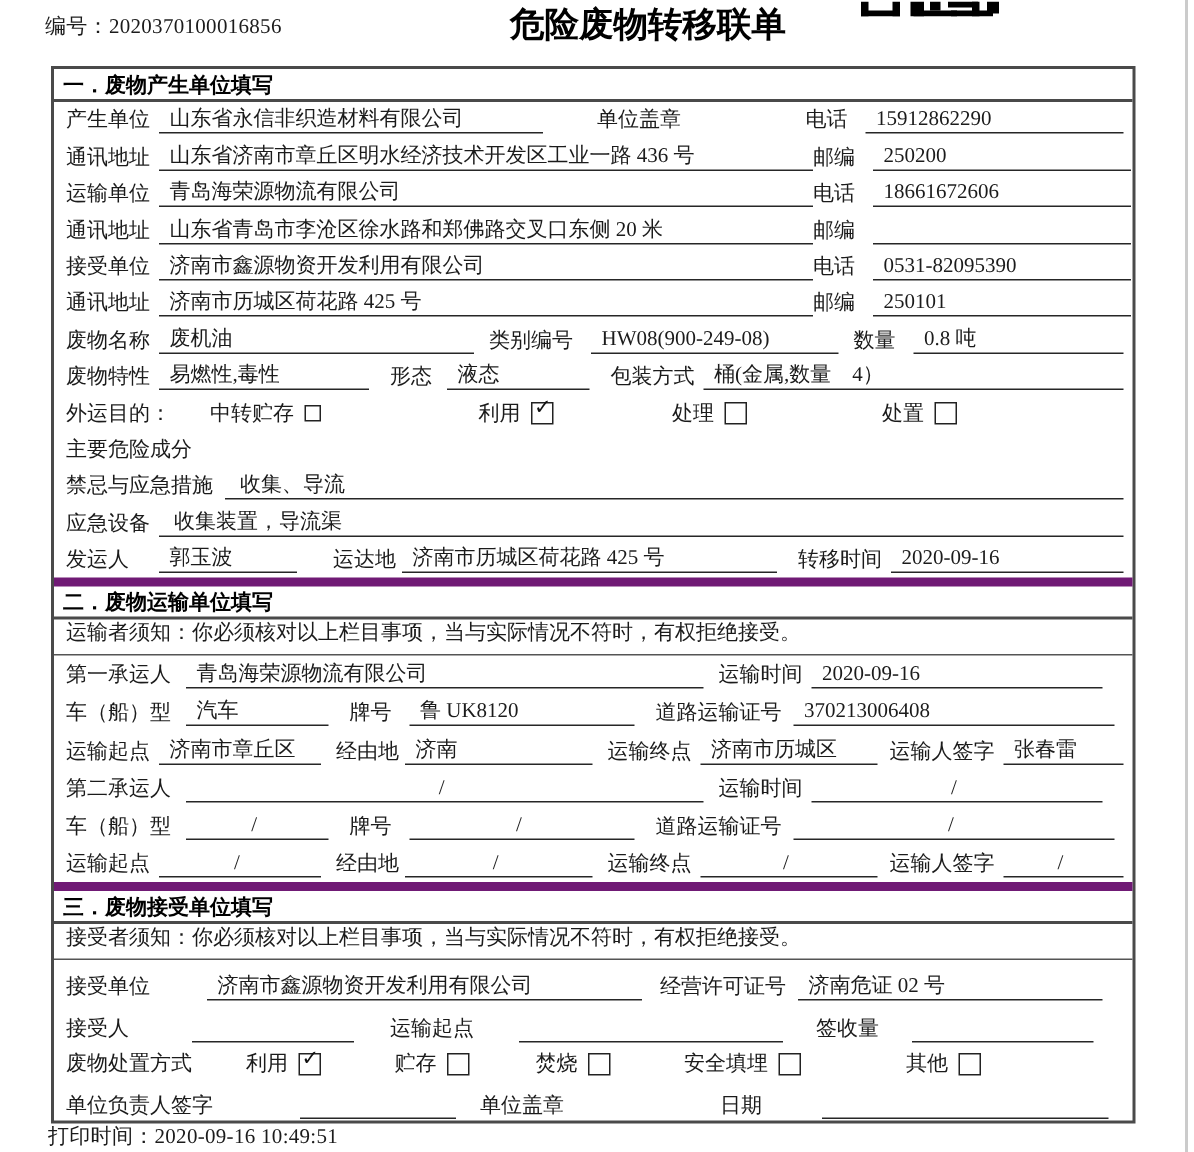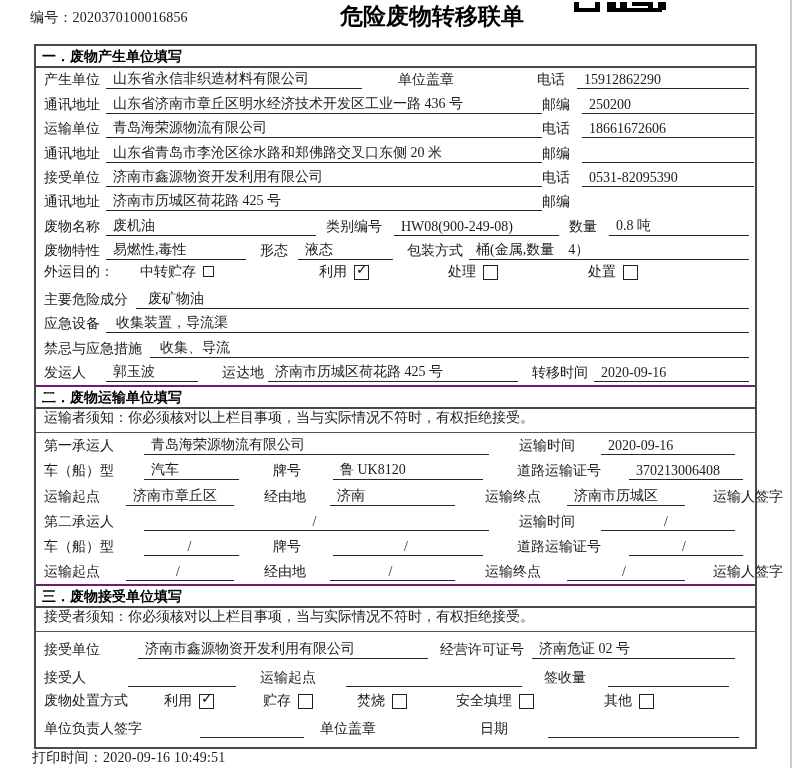--- a/index.html
+++ b/index.html
@@ -11,29 +11,29 @@
   .edge-line{position:absolute;left:790px;top:0;width:2px;height:768px;background:#cbcbcb;}
   .stamp{position:absolute;left:574px;top:0;width:92px;height:10px;}
   .doc-number{position:absolute;left:30px;top:9px;white-space:nowrap;letter-spacing:.2px;}
   .doc-title{position:absolute;left:0;right:0;top:1px;text-align:center;transform:translateX(34px);
     font-family:"Liberation Sans","DejaVu Sans",sans-serif;font-weight:800;font-size:23px;color:#000;}
   .form-table{
     position:absolute;left:34px;top:44px;width:723px;height:705px;box-sizing:border-box;
     border:2px solid #4a4a4a;display:flex;flex-direction:column;background:#fff;
   }
   .section{display:flex;flex-direction:column;}
-  .section.bt{border-top:2px solid #701a75;}
+  .section.bt{border-top:6px solid #701a75;}
   .sec-title{
     height:20px;line-height:20px;padding-left:6px;border-bottom:2px solid #4a4a4a;
     font-family:"Liberation Sans","DejaVu Sans",sans-serif;font-weight:700;font-size:14px;color:#000;
     flex:none;
   }
   .row{display:flex;align-items:flex-end;padding:0 6px 3px 8px;flex:none;box-sizing:border-box;white-space:nowrap;}
   .r-s1{height:24.4px;}
-  .r-s2{height:25.2px;gap:20px;}
+  .r-s2{height:25.2px;}
   .notice{height:24px;align-items:flex-start;border-bottom:1px solid #555;padding-bottom:16px;}
   .lab{flex:none;}
   .v{border-bottom:1px solid #262626;padding:0 4px 0 7px;flex:none;overflow:hidden;min-height:17px;box-sizing:border-box;}
   .v.flex{flex:1 1 auto;}
   .ctr{text-align:center;padding-left:0;}
   .rg{display:flex;margin-left:auto;width:212px;flex:none;align-items:flex-end;}
   .rg .lab{width:40px;}
   .rg .v{flex:1 1 auto;}
   .opt{display:inline-flex;align-items:center;flex:none;}
   .cb{width:13px;height:13px;border:1px solid #222;display:inline-block;margin-left:7px;position:relative;flex:none;background:#fff;}
@@ -120,20 +120,21 @@
         <span class="lab">电话</span>
         <span class="v">0531-82095390</span>
       </span>
     </div>
 
     <div class="row r-s1">
       <span class="lab" style="width:62px">通讯地址</span>
       <span class="v" style="width:436px">济南市历城区荷花路 425 号</span>
       <span class="rg">
         <span class="lab">邮编</span>
+        <span class="v">250101</span>
       </span>
     </div>
 
     <div class="row r-s1">
       <span class="lab" style="width:62px">废物名称</span>
       <span class="v" style="width:210px">废机油</span>
       <span class="lab" style="margin-left:10px;width:62px">类别编号</span>
       <span class="v" style="width:165px;margin-left:6px">HW08(900-249-08)</span>
       <span class="lab" style="margin-left:10px;width:34px">数量</span>
       <span class="v flex" style="margin-left:6px">0.8 吨</span>
@@ -141,21 +142,21 @@
 
     <div class="row r-s1">
       <span class="lab" style="width:62px">废物特性</span>
       <span class="v" style="width:140px">易燃性,毒性</span>
       <span class="lab" style="margin-left:14px;width:34px">形态</span>
       <span class="v" style="width:95px;margin-left:4px">液态</span>
       <span class="lab" style="margin-left:14px;width:62px">包装方式</span>
       <span class="v flex">桶(金属,数量　4）</span>
     </div>
 
-    <div class="row r-s1" style="align-items:flex-start">
+    <div class="row r-s1" style="align-items:flex-end">
       <span class="lab">外运目的：</span>
       <span class="opt" style="margin-left:26px">
         <span>中转贮存</span>
         <span class="cb small" data-checked="false"></span>
       </span>
       <span class="opt" style="margin-left:105px">
         <span>利用</span>
         <span class="cb" data-checked="true"></span>
       </span>
       <span class="opt" style="margin-left:79px">
@@ -163,31 +164,30 @@
         <span class="cb" data-checked="false"></span>
       </span>
       <span class="opt" style="margin-left:90px">
         <span>处置</span>
         <span class="cb" data-checked="false"></span>
       </span>
     </div>
 
     <div class="row r-s1">
       <span class="lab" style="width:92px">主要危险成分</span>
-      <span class="v flex" style="padding-left:12px">废矿物油</span>
+    </div>
+
+    <div class="row r-s1">
+      <span class="lab" style="width:106px">禁忌与应急措施</span>
+      <span class="v flex" style="padding-left:10px">收集、导流</span>
     </div>
 
     <div class="row r-s1">
       <span class="lab" style="width:62px">应急设备</span>
       <span class="v flex" style="padding-left:10px">收集装置，导流渠</span>
-    </div>
-
-    <div class="row r-s1">
-      <span class="lab" style="width:106px">禁忌与应急措施</span>
-      <span class="v flex" style="padding-left:10px">收集、导流</span>
     </div>
 
     <div class="row r-s1">
       <span class="lab" style="width:62px">发运人</span>
       <span class="v" style="width:92px">郭玉波</span>
       <span class="lab" style="margin-left:24px;width:46px">运达地</span>
       <span class="v" style="width:250px">济南市历城区荷花路 425 号</span>
       <span class="lab" style="margin-left:14px;width:62px">转移时间</span>
       <span class="v flex">2020-09-16</span>
     </div>

